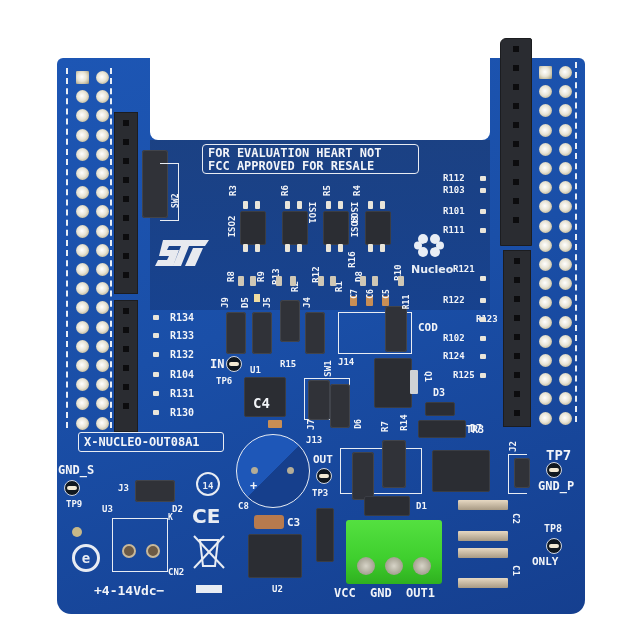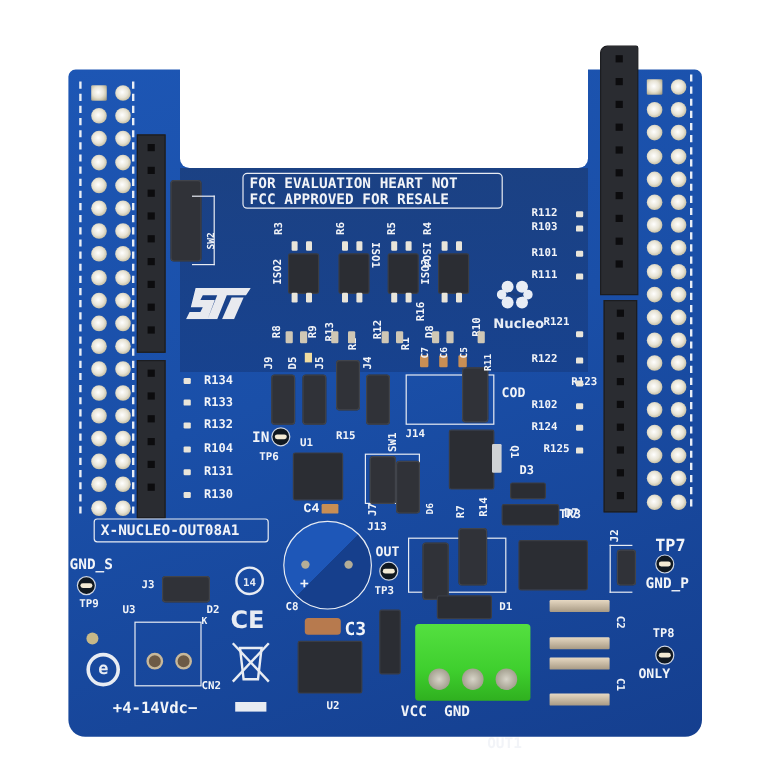--- a/index.html
+++ b/index.html
@@ -312,21 +312,21 @@
 <div class="jmp" style="left:308px;top:380px;width:22px;height:40px;"></div>
 <div class="jmp" style="left:330px;top:384px;width:20px;height:44px;"></div>
 
 <div class="chip" style="left:374px;top:358px;width:36px;height:48px;"></div>
 <div class="smd" style="left:410px;top:370px;width:8px;height:24px;background:#cfd2d6;"></div>
 <div class="silk" style="left:422px;top:372px;font-size:9px;transform:rotate(90deg);">Q1</div>
 
 <div class="silk" style="left:433px;top:388px;font-size:10px;">D3</div>
 <div class="chip" style="left:425px;top:402px;width:28px;height:12px;"></div>
 
-<div class="silk" style="left:253px;top:420px;font-size:11px;font-family:Liberation Mono, monospace;">C4</div>
+<div class="silk" style="left:253px;top:396px;font-size:14px;">C4</div>
 <div class="smd" style="left:268px;top:420px;width:14px;height:8px;background:#c98e54;"></div>
 <div class="silk" style="left:306px;top:420px;font-size:9px;transform:rotate(-90deg);">J7</div>
 <div class="silk" style="left:354px;top:420px;font-size:8px;transform:rotate(-90deg);">D6</div>
 <div class="silk" style="left:380px;top:422px;font-size:9px;transform:rotate(-90deg);">R7</div>
 <div class="silk" style="left:396px;top:418px;font-size:9px;transform:rotate(-90deg);">R14</div>
 <div class="chip" style="left:418px;top:420px;width:46px;height:16px;"></div>
 <div class="silk" style="left:470px;top:424px;font-size:10px;">D7</div>
 <div class="silk" style="left:466px;top:425px;font-size:10px;">TR3</div>
 <div class="silk" style="left:306px;top:436px;font-size:9px;">J13</div>
 
@@ -361,32 +361,32 @@
 <div class="smd" style="left:458px;top:548px;width:50px;height:10px;background:linear-gradient(180deg,#e6d8c2,#a89a84);"></div>
 <div class="smd" style="left:458px;top:578px;width:50px;height:10px;background:linear-gradient(180deg,#e6d8c2,#a89a84);"></div>
 <div class="silk" style="left:510px;top:514px;font-size:9px;transform:rotate(90deg);">C2</div>
 <div class="silk" style="left:510px;top:566px;font-size:9px;transform:rotate(90deg);">C1</div>
 
 <div class="silk" style="left:544px;top:524px;font-size:10px;">TP8</div>
 <div class="tp" style="left:546px;top:538px;"></div>
 <div class="silk" style="left:532px;top:556px;font-size:11px;">ONLY</div>
 
 <div class="smd" style="left:254px;top:515px;width:30px;height:14px;background:#b77a4e;border-radius:3px;"></div>
-<div class="silk" style="left:287px;top:517px;font-size:15px;">C3</div>
+<div class="silk" style="left:287px;top:517px;font-size:11px;">C3</div>
 <div class="chip" style="left:248px;top:534px;width:52px;height:42px;"></div>
 <div class="silk" style="left:272px;top:585px;font-size:9px;">U2</div>
 <div class="chip" style="left:316px;top:508px;width:16px;height:52px;"></div>
 
 <div class="abs" style="left:346px;top:520px;width:96px;height:64px;background:linear-gradient(180deg,#54e040 0%,#3fcf2e 60%,#2fb01f 100%);border-radius:3px;"></div>
 <div class="abs" style="left:357px;top:557px;width:18px;height:18px;border-radius:50%;background:radial-gradient(circle,#d7d4c8,#8e8a78);"></div>
 <div class="abs" style="left:385px;top:557px;width:18px;height:18px;border-radius:50%;background:radial-gradient(circle,#d7d4c8,#8e8a78);"></div>
 <div class="abs" style="left:413px;top:557px;width:18px;height:18px;border-radius:50%;background:radial-gradient(circle,#d7d4c8,#8e8a78);"></div>
 <div class="silk" style="left:334px;top:587px;font-size:12px;">VCC</div>
 <div class="silk" style="left:370px;top:587px;font-size:12px;">GND</div>
-<div class="silk" style="left:406px;top:613px;font-size:12px;">OUT1</div>
+<div class="silk" style="left:406px;top:587px;font-size:12px;">OUT1</div>
 
 <div class="outline" style="left:78px;top:432px;width:144px;height:18px;border-radius:3px;"></div>
 <div class="silk" style="left:84px;top:436px;font-size:12px;">X-NUCLEO-OUT08A1</div>
 
 <div class="silk" style="left:58px;top:464px;font-size:12px;">GND_S</div>
 <div class="tp" style="left:64px;top:480px;"></div>
 <div class="silk" style="left:66px;top:500px;font-size:9px;">TP9</div>
 <div class="abs" style="left:72px;top:527px;width:10px;height:10px;border-radius:50%;background:#c7b888;"></div>
 
 <div class="silk" style="left:118px;top:484px;font-size:9px;">J3</div>

